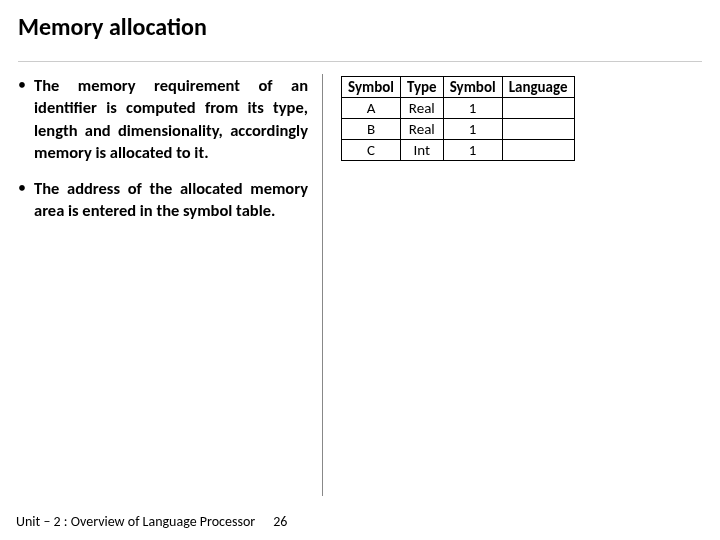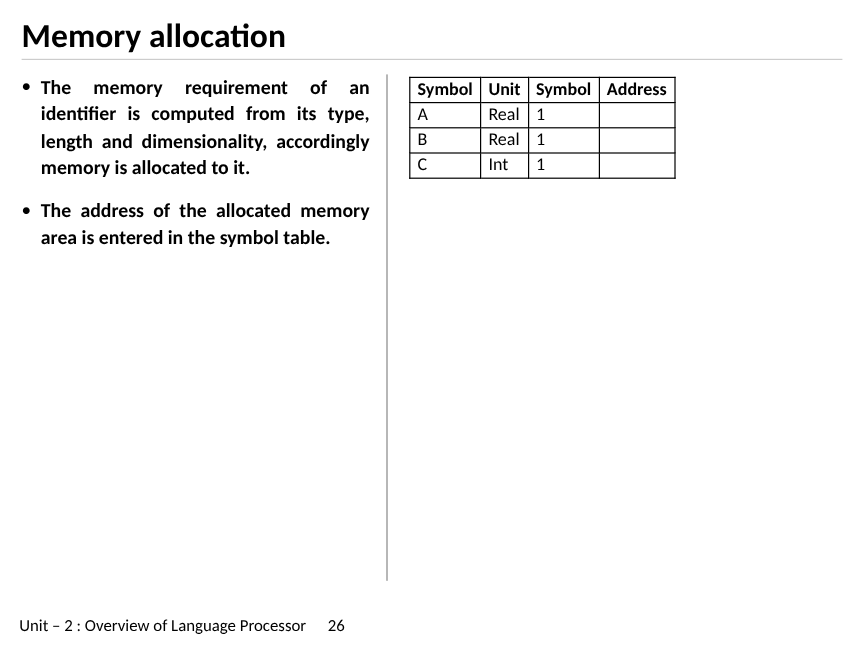--- a/index.html
+++ b/index.html
@@ -12,24 +12,24 @@
     position: relative;
     overflow: hidden;
   }
   .slide {
     width: 100%;
     height: 100%;
     padding: 12px 18px 0 18px;
     position: relative;
   }
   .title {
-    font-size: 28px;
+    font-size: 24px;
     font-weight: 700;
     margin-bottom: 6px;
-    padding-bottom: 2px;
+    padding-bottom: 20px;
     border-bottom: 1px solid #ccc;
   }
   .content {
     display: flex;
     gap: 18px;
     margin-top: 12px;
   }
   .left-col {
     width: 305px;
     border-right: 1px solid #888;
@@ -57,21 +57,21 @@
     text-align: justify;
     font-weight: bold;
   }
   table.sym {
     border-collapse: collapse;
     font-size: 15px;
   }
   table.sym th, table.sym td {
     border: 1px solid #000;
     padding: 1px 6px;
-    text-align: left;
+    text-align: center;
     font-weight: 400;
   }
   table.sym th {
     font-weight: 700;
   }
   .footer {
     position: absolute;
     left: 0;
     right: 0;
     bottom: 10px;
@@ -109,23 +109,23 @@
         <div class="dot">•</div>
         <div class="txt">The address of the allocated memory area is entered in the symbol table.</div>
       </div>
     </div>
 
     <div class="right-col">
       <table class="sym">
         <tbody>
             <tr>
           <th>Symbol</th>
-          <th>Unit</th>
+          <th>Type</th>
           <th>Symbol</th>
-          <th>Address</th>
+          <th>Language</th>
         </tr>
         <tr>
           <td>A</td>
           <td>Real</td>
           <td>1</td>
           <td></td>
         </tr>
         <tr>
           <td>B</td>
           <td>Real</td>

